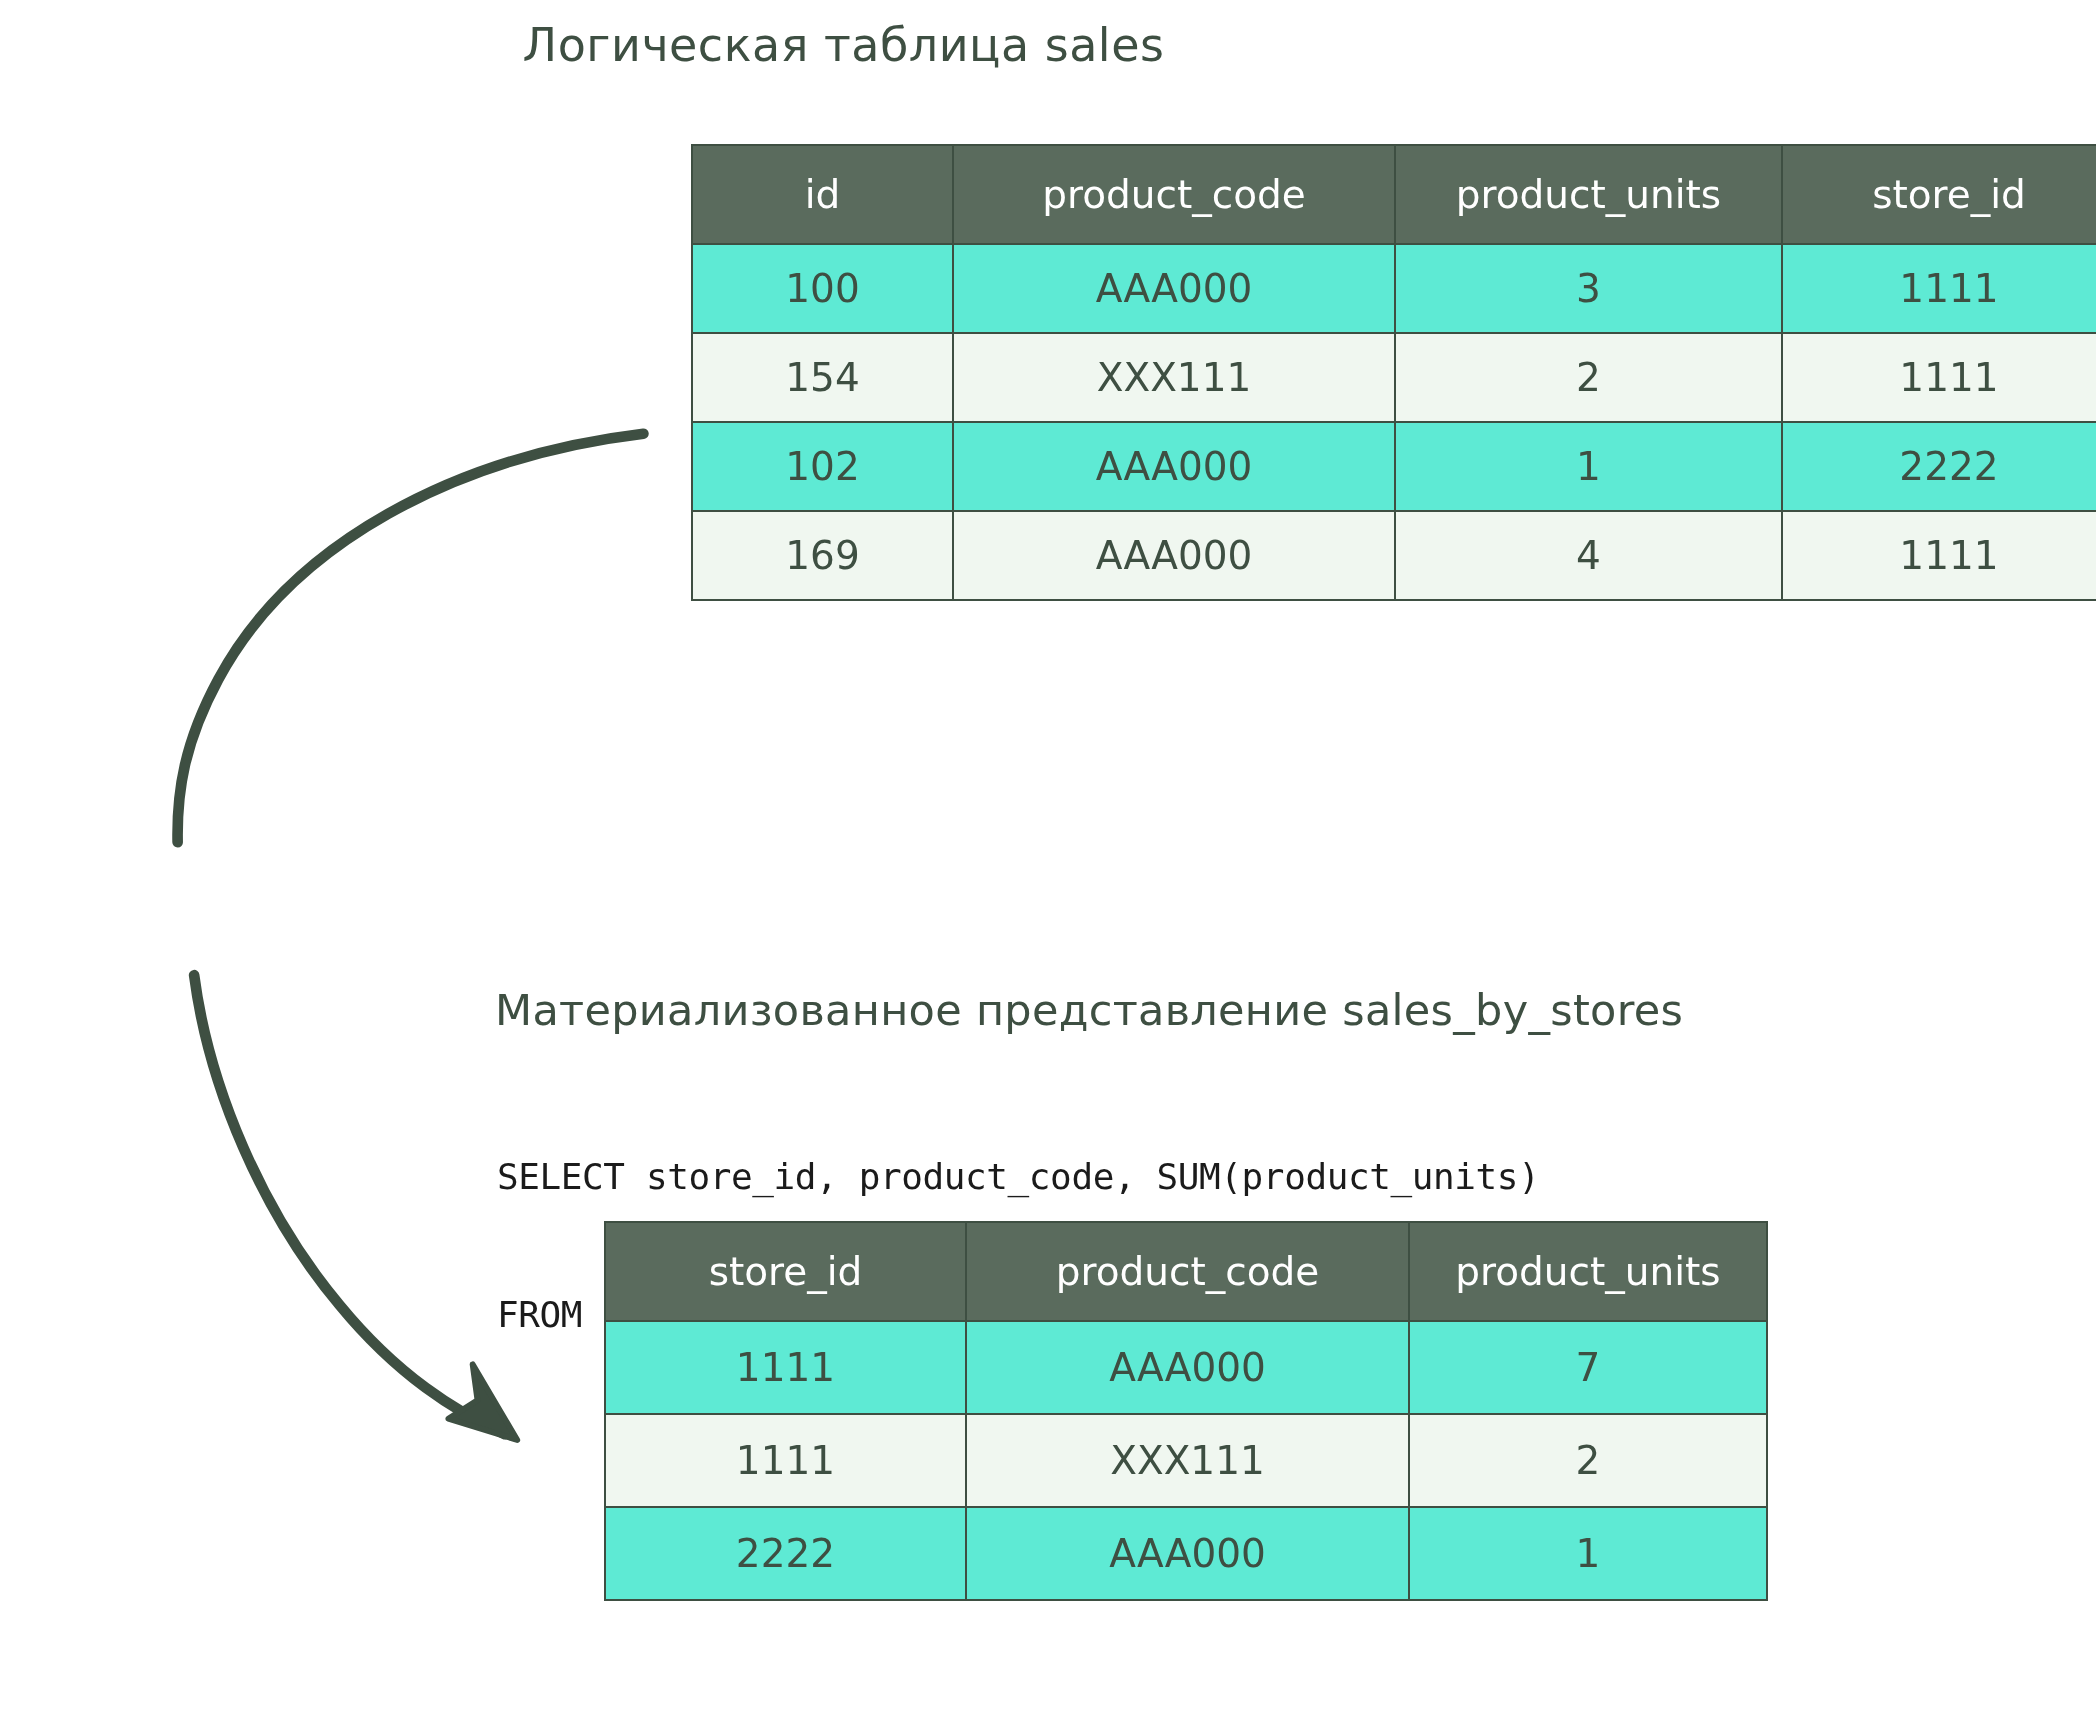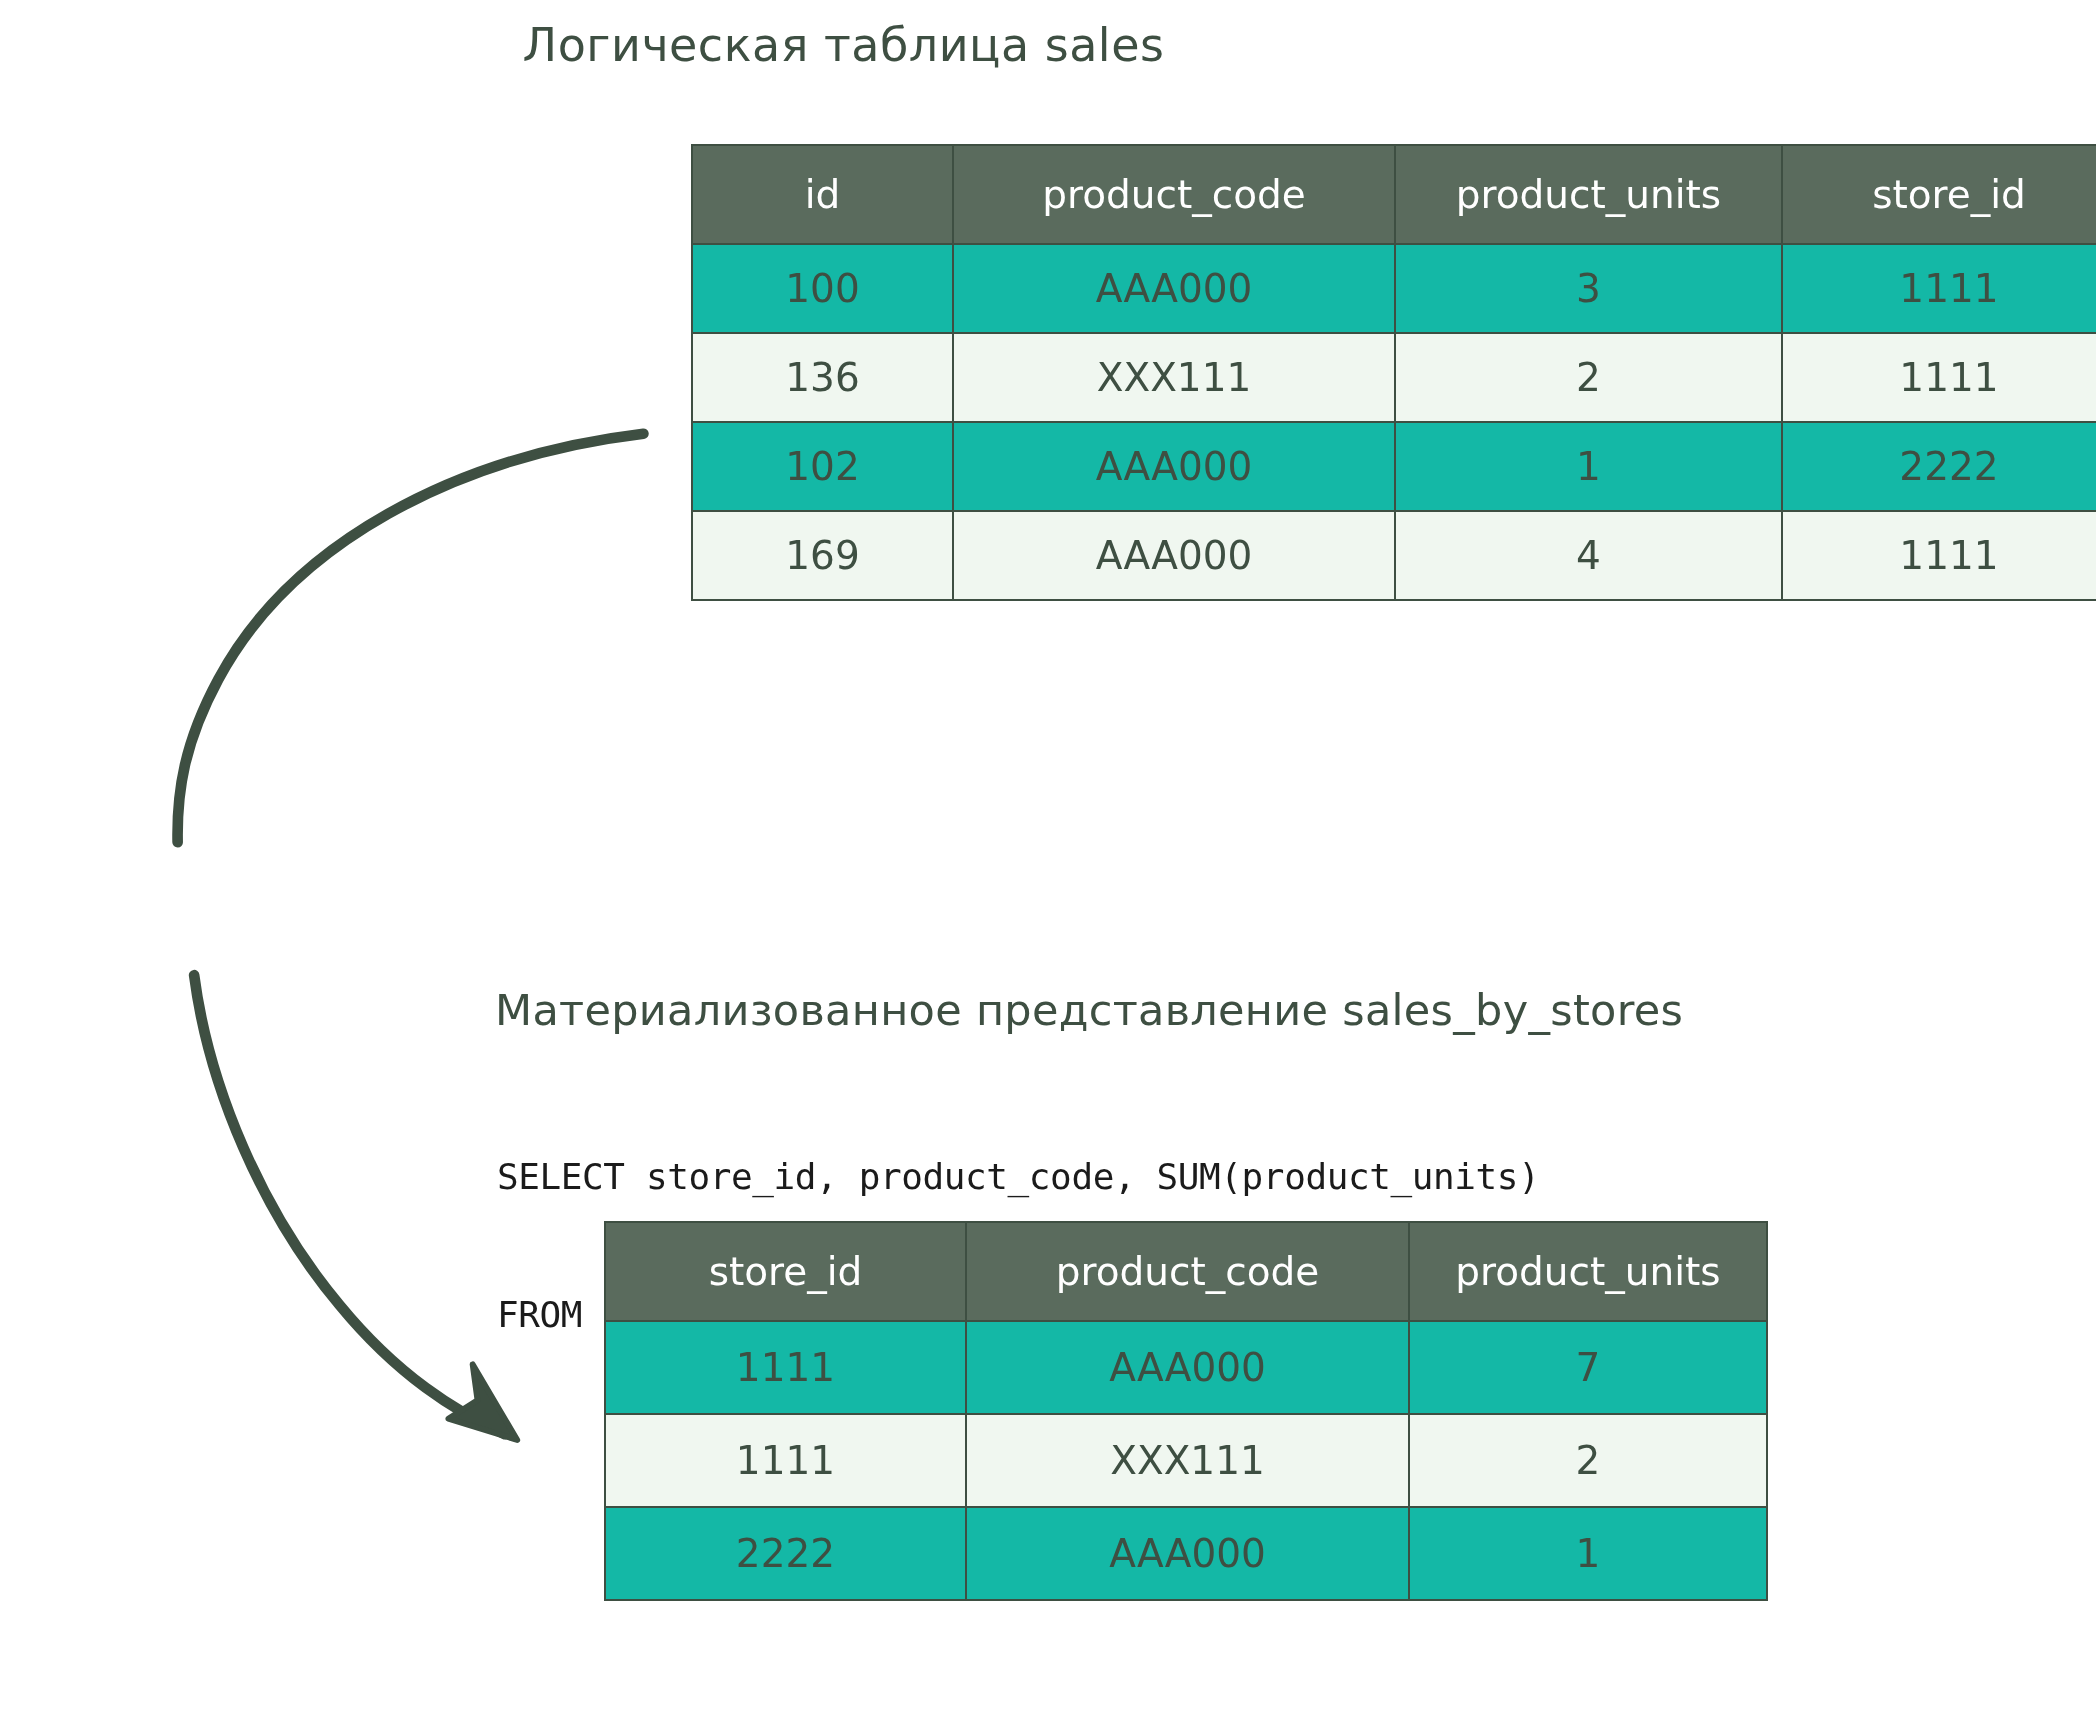--- a/index.html
+++ b/index.html
@@ -97,21 +97,21 @@
     color: #ffffff;
     font-weight: normal;
     font-size: 39px;
     height: 95px;
     border-color: #3e4f42;
   }
   .tbl td {
     color: #3e4f42;
     font-size: 39px;
     height: 85px;
-    background: #14b8a6;
+    background: #5eead4;
   }
   .tbl tr.alt td {
     background: #f0f7f0;
   }
 
   
   #table-sales {
     left: 655px;
     top: 144px;
     width: 1425px;
@@ -162,21 +162,21 @@
       </tr>
     </thead>
     <tbody>
       <tr>
         <td>100</td>
         <td>AAA000</td>
         <td>3</td>
         <td>1111</td>
       </tr>
       <tr class="alt">
-        <td>136</td>
+        <td>154</td>
         <td>XXX111</td>
         <td>2</td>
         <td>1111</td>
       </tr>
       <tr>
         <td>102</td>
         <td>AAA000</td>
         <td>1</td>
         <td>2222</td>
       </tr>

